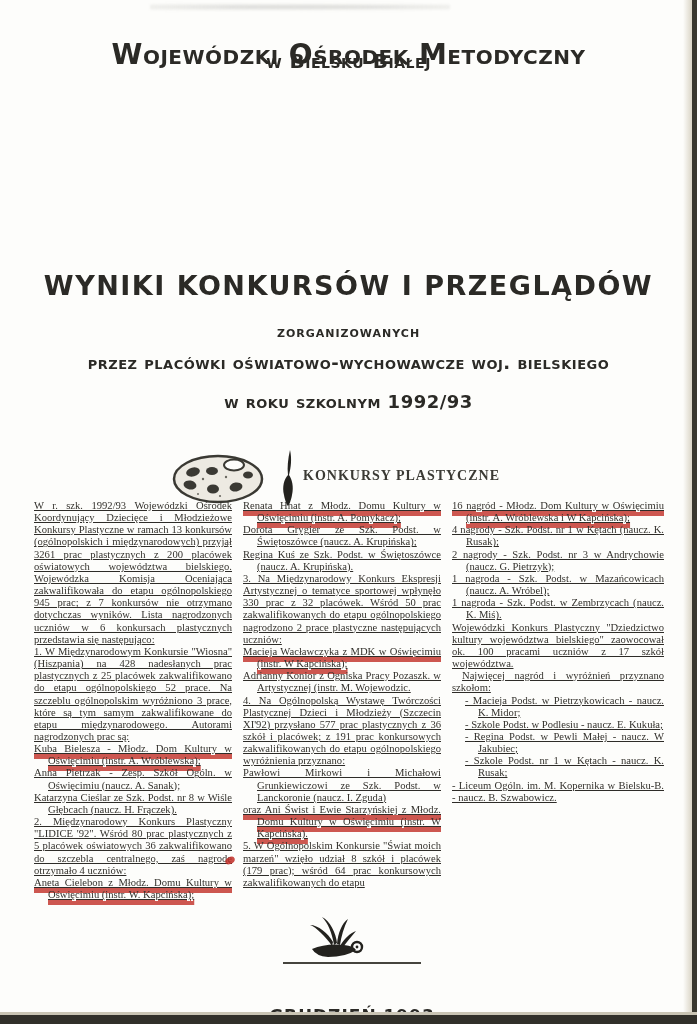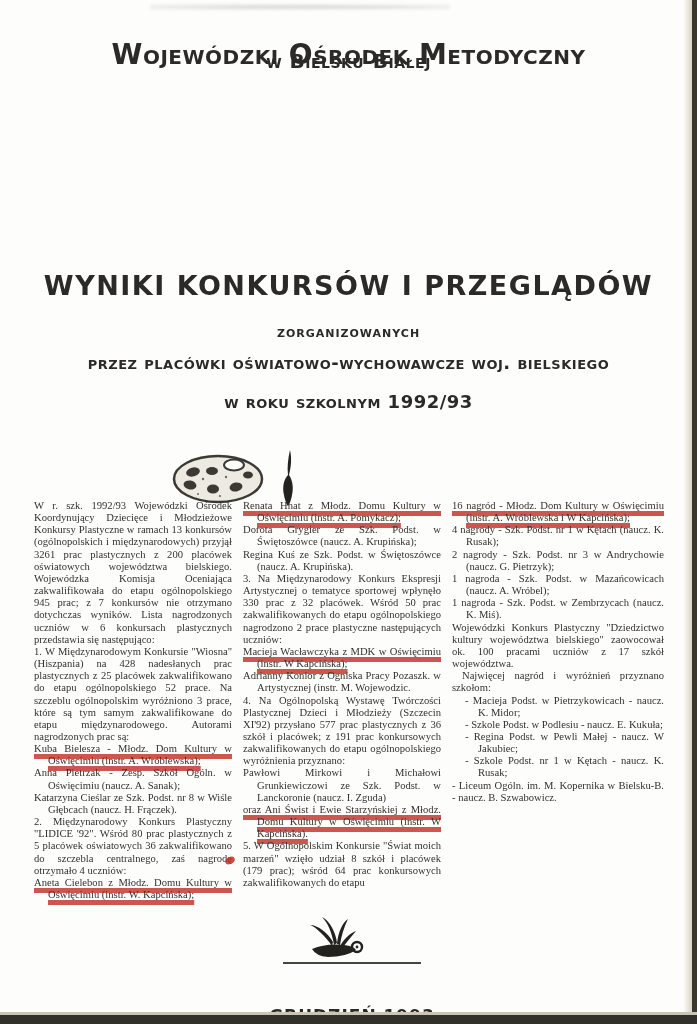--- a/index.html
+++ b/index.html
@@ -9,21 +9,21 @@
   .centered{position:absolute;left:0;width:100%;text-align:center;}
   .hdr1{top:38px;font-size:28px;letter-spacing:0.5px;}
   .hdr2{top:49px;font-size:20px;letter-spacing:0.5px;}
   .title-main{top:270px;font-size:27px;letter-spacing:1.5px;margin:0;}
   .title-sub1{top:323px;font-size:15px;letter-spacing:1px;}
   .title-sub2{top:352px;font-size:18px;letter-spacing:0.5px;}
   .title-sub3{top:391px;font-size:18px;letter-spacing:0.5px;}
   .section-icon{position:absolute;left:168px;top:449px;width:134px;height:58px;}
   .section-label{position:absolute;left:303px;top:468px;font-weight:700;font-size:14px;
         letter-spacing:1px;color:#3b3a34;}
-  .columns{position:absolute;left:34px;top:500px;width:630px;display:flex;gap:11px;}
+  .columns{position:absolute;left:34px;top:500px;width:630px;display:flex;gap:11px;text-decoration:underline;}
   .col{flex:0 0 198px;font-size:10.6px;line-height:12.15px;text-align:justify;color:#33312c;}
   .col3{flex:0 0 212px;}
   .col p{margin:0;}
   .entry{padding-left:14px;text-indent:-14px;}
   .dash{padding-left:26px;text-indent:-13px;}
   .first-indent{text-indent:10px;}
   .red{text-decoration-line:underline;text-decoration-color:rgba(193,45,38,0.8);
        text-decoration-thickness:4.5px;text-underline-offset:2px;}
   .red-mark{position:absolute;left:225px;top:857px;width:10px;height:7px;
        background:rgba(193,45,38,0.85);border-radius:60% 40% 55% 45%;transform:rotate(-18deg);}
@@ -65,20 +65,21 @@
       <ellipse cx="45" cy="40" rx="6" ry="4.5" fill="#3a3933"></ellipse>
       <ellipse cx="68" cy="38" rx="6.5" ry="4.5" fill="#3a3933" transform="rotate(-10 68 38)"></ellipse>
       <ellipse cx="80" cy="26" rx="5" ry="3.5" fill="#3a3933"></ellipse>
       <circle cx="35" cy="30" r="1.2" fill="#6b6a62"></circle>
         <circle cx="58" cy="28" r="1.2" fill="#6b6a62"></circle>
       <circle cx="52" cy="47" r="1.1" fill="#6b6a62"></circle>
         <circle cx="30" cy="45" r="1" fill="#6b6a62"></circle>
       <path d="M122 1 C120 10 119 18 120 26 C116 30 114 38 116 46 C117 52 119 56 120 57 C121 56 123 52 124 46 C126 38 124 30 121 26 C123 18 124 10 122 1 Z" fill="#23221e"></path>
     </svg>
   </div>
+  <div class="section-label">KONKURSY PLASTYCZNE</div>
 
   <div class="columns">
     <div class="col">
       <p>W r. szk. 1992/93 Wojewódzki Ośrodek Koordynujący Dziecięce i Młodzieżowe Konkursy Plastyczne w ramach 13 konkursów (ogólnopolskich i międzynarodowych) przyjął 3261 prac plastycznych z 200 placówek oświatowych województwa bielskiego. Wojewódzka Komisja Oceniająca zakwalifikowała do etapu ogólnopolskiego 945 prac; z 7 konkursów nie otrzymano dotychczas wyników. Lista nagrodzonych uczniów w 6 konkursach plastycznych przedstawia się następująco:</p>
       <p>1. W Międzynarodowym Konkursie "Wiosna" (Hiszpania) na 428 nadesłanych prac plastycznych z 25 placówek zakwalifikowano do etapu ogólnopolskiego 52 prace. Na szczeblu ogólnopolskim wyróżniono 3 prace, które są tym samym zakwalifikowane do etapu międzynarodowego. Autorami nagrodzonych prac są:</p>
       <p class="entry red">Kuba Bielesza - Młodz. Dom Kultury w Oświęcimiu (instr. A. Wróblewska);</p>
       <p class="entry">Anna Pietrzak - Zesp. Szkół Ogóln. w Oświęcimiu (naucz. A. Sanak);</p>
       <p class="entry">Katarzyna Cieślar ze Szk. Podst. nr 8 w Wiśle Głębcach (naucz. H. Frączek).</p>
       <p>2. Międzynarodowy Konkurs Plastyczny "LIDICE '92". Wśród 80 prac plastycznych z 5 placówek oświatowych 36 zakwalifikowano do szczebla centralnego, zaś nagrodę otrzymało 4 uczniów:</p>
       <p class="entry red">Aneta Cielebon z Młodz. Domu Kultury w Oświęcimiu (instr. W. Kapcińska);</p>

